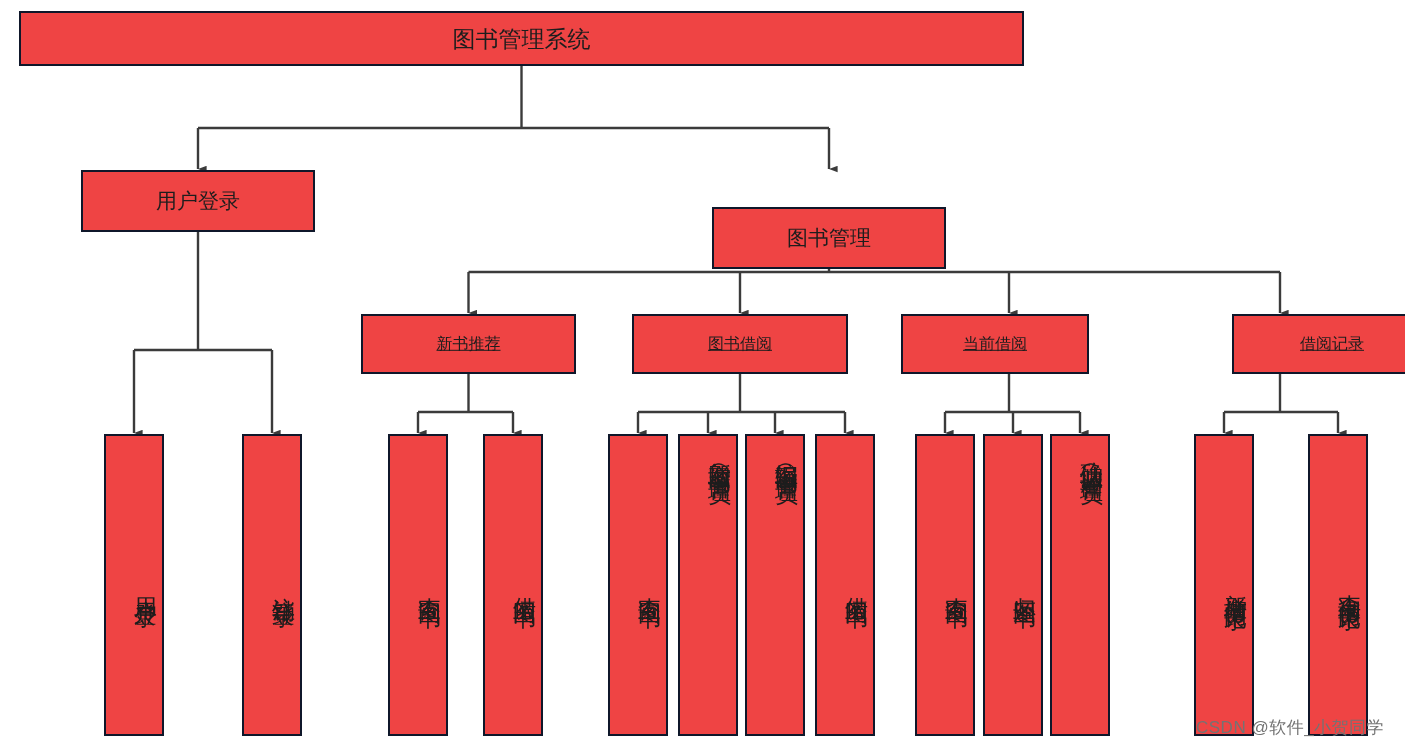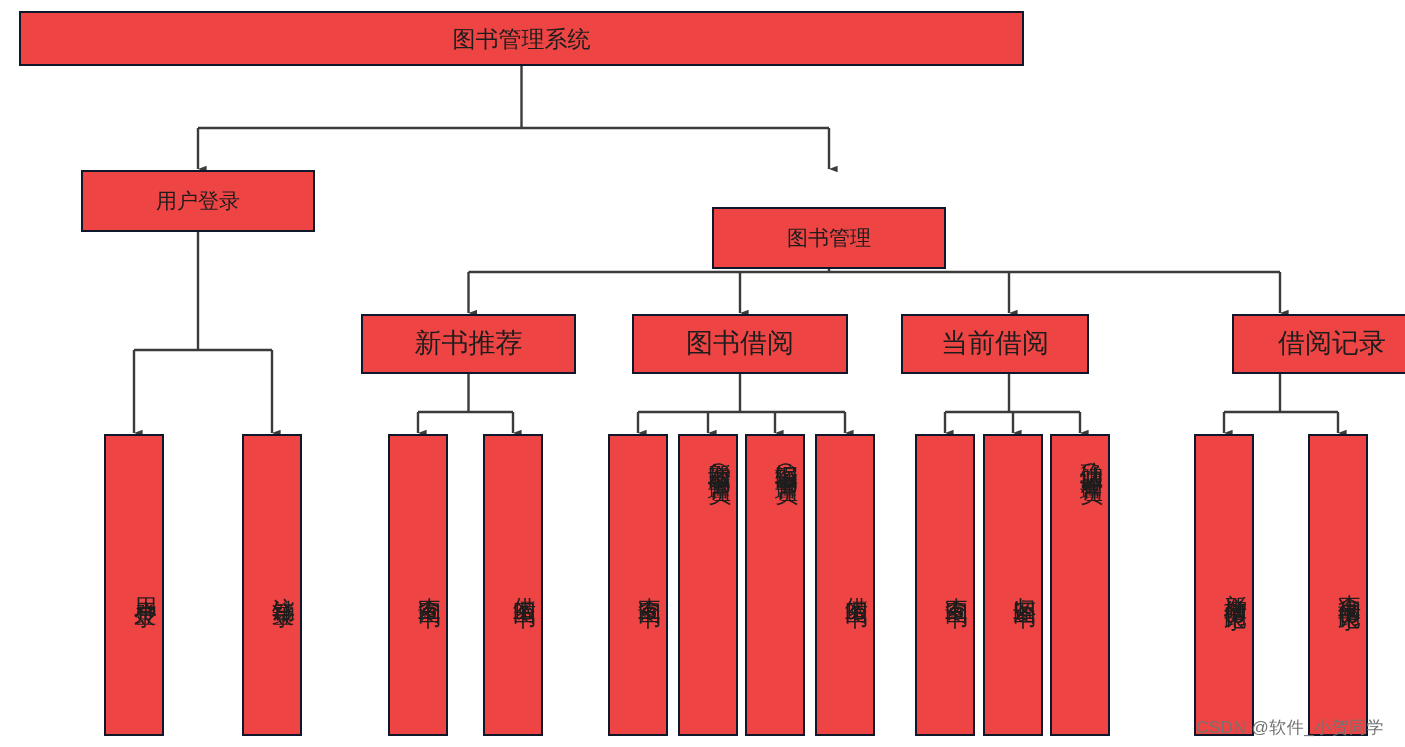--- a/index.html
+++ b/index.html
@@ -11,21 +11,21 @@
   .node-box{
     position:absolute;box-sizing:border-box;
     border:2px solid #0f172a;background:#ef4444;
   }
   .node-label-h{
     position:absolute;left:0;right:0;top:50%;transform:translateY(-50%);
     text-align:center;color:#1d1d1d;line-height:1.15;white-space:nowrap;
   }
   .node-box.root .node-label-h{font-size:23px;}
   .node-box.lvl2 .node-label-h{font-size:21px;}
-  .node-box.lvl3 .node-label-h{font-size:27px;}
+  .node-box.lvl3 .node-label-h{font-size:16px;text-decoration:underline;}
   .leaf-text{
     position:absolute;left:0;right:0;
     writing-mode:vertical-rl;text-orientation:upright;
     font-size:23px;color:#1d1d1d;letter-spacing:3px;
     margin:0 auto;height:auto;
   }
   .leaf-text.centered{top:50%;transform:translateY(-50%);}
   .leaf-text.topped{top:8px;}
   svg.connectors{position:absolute;left:0;top:0;width:1405px;height:747px;pointer-events:none;}
   .watermark{

